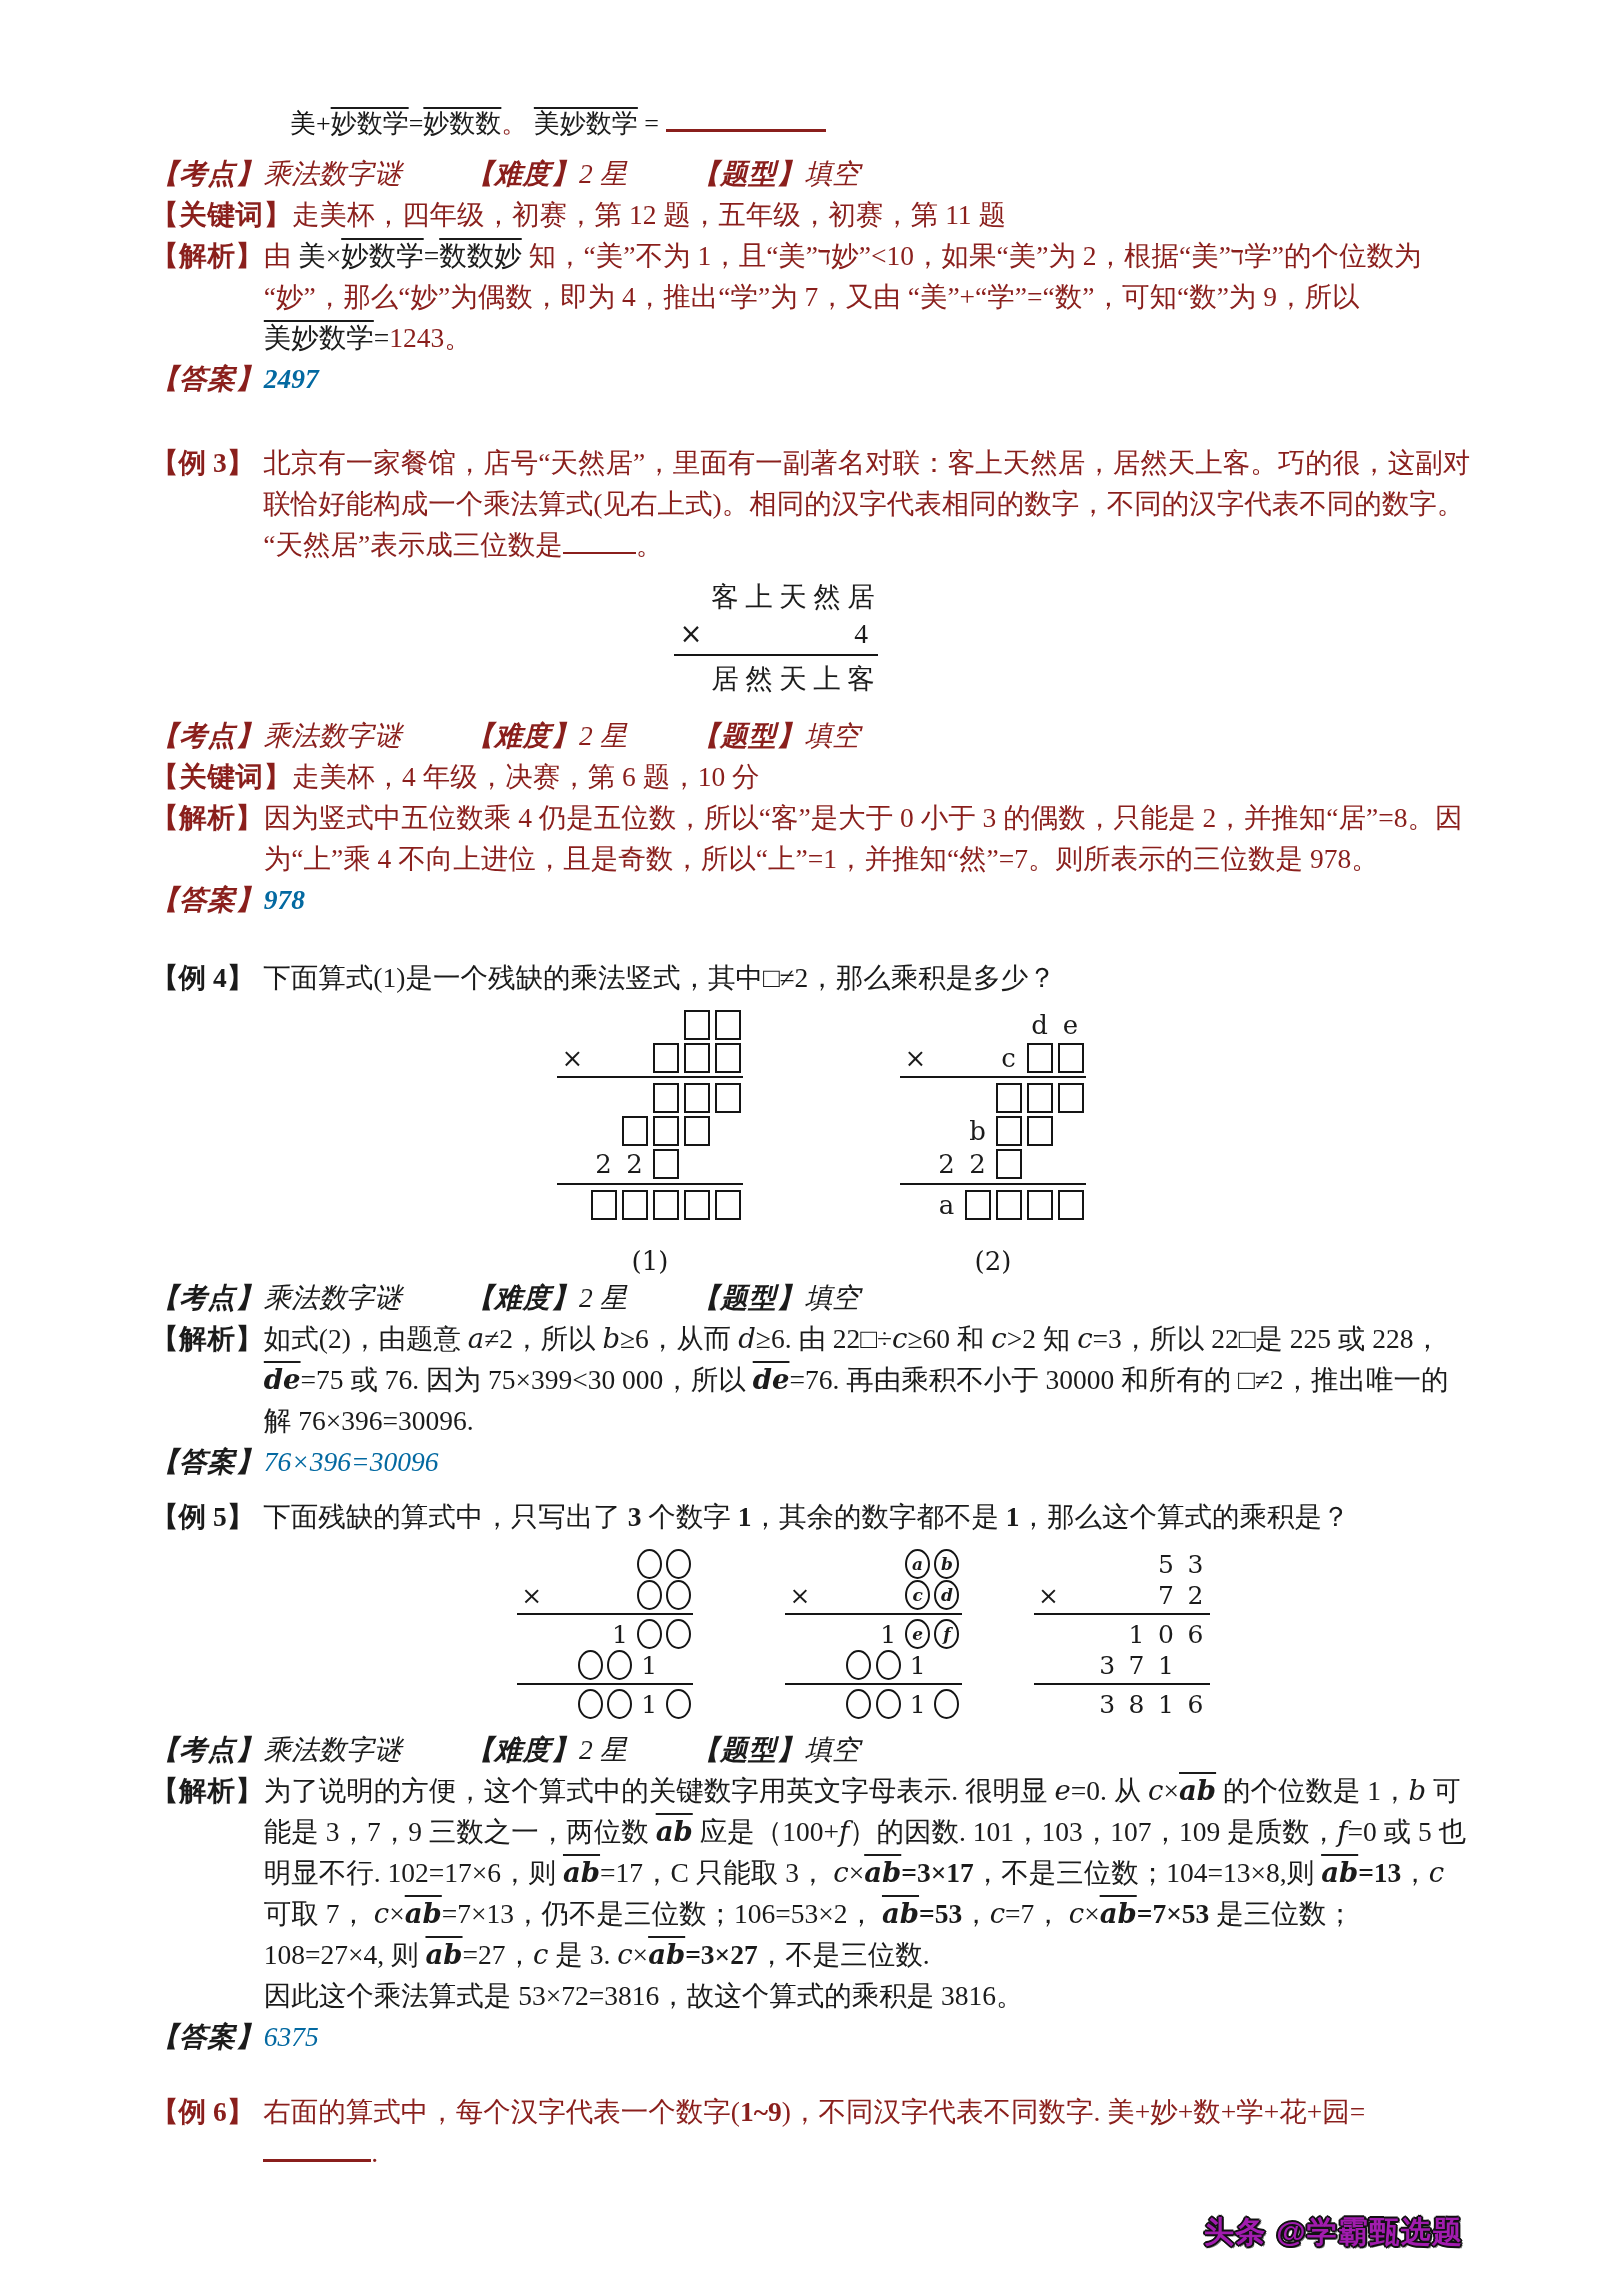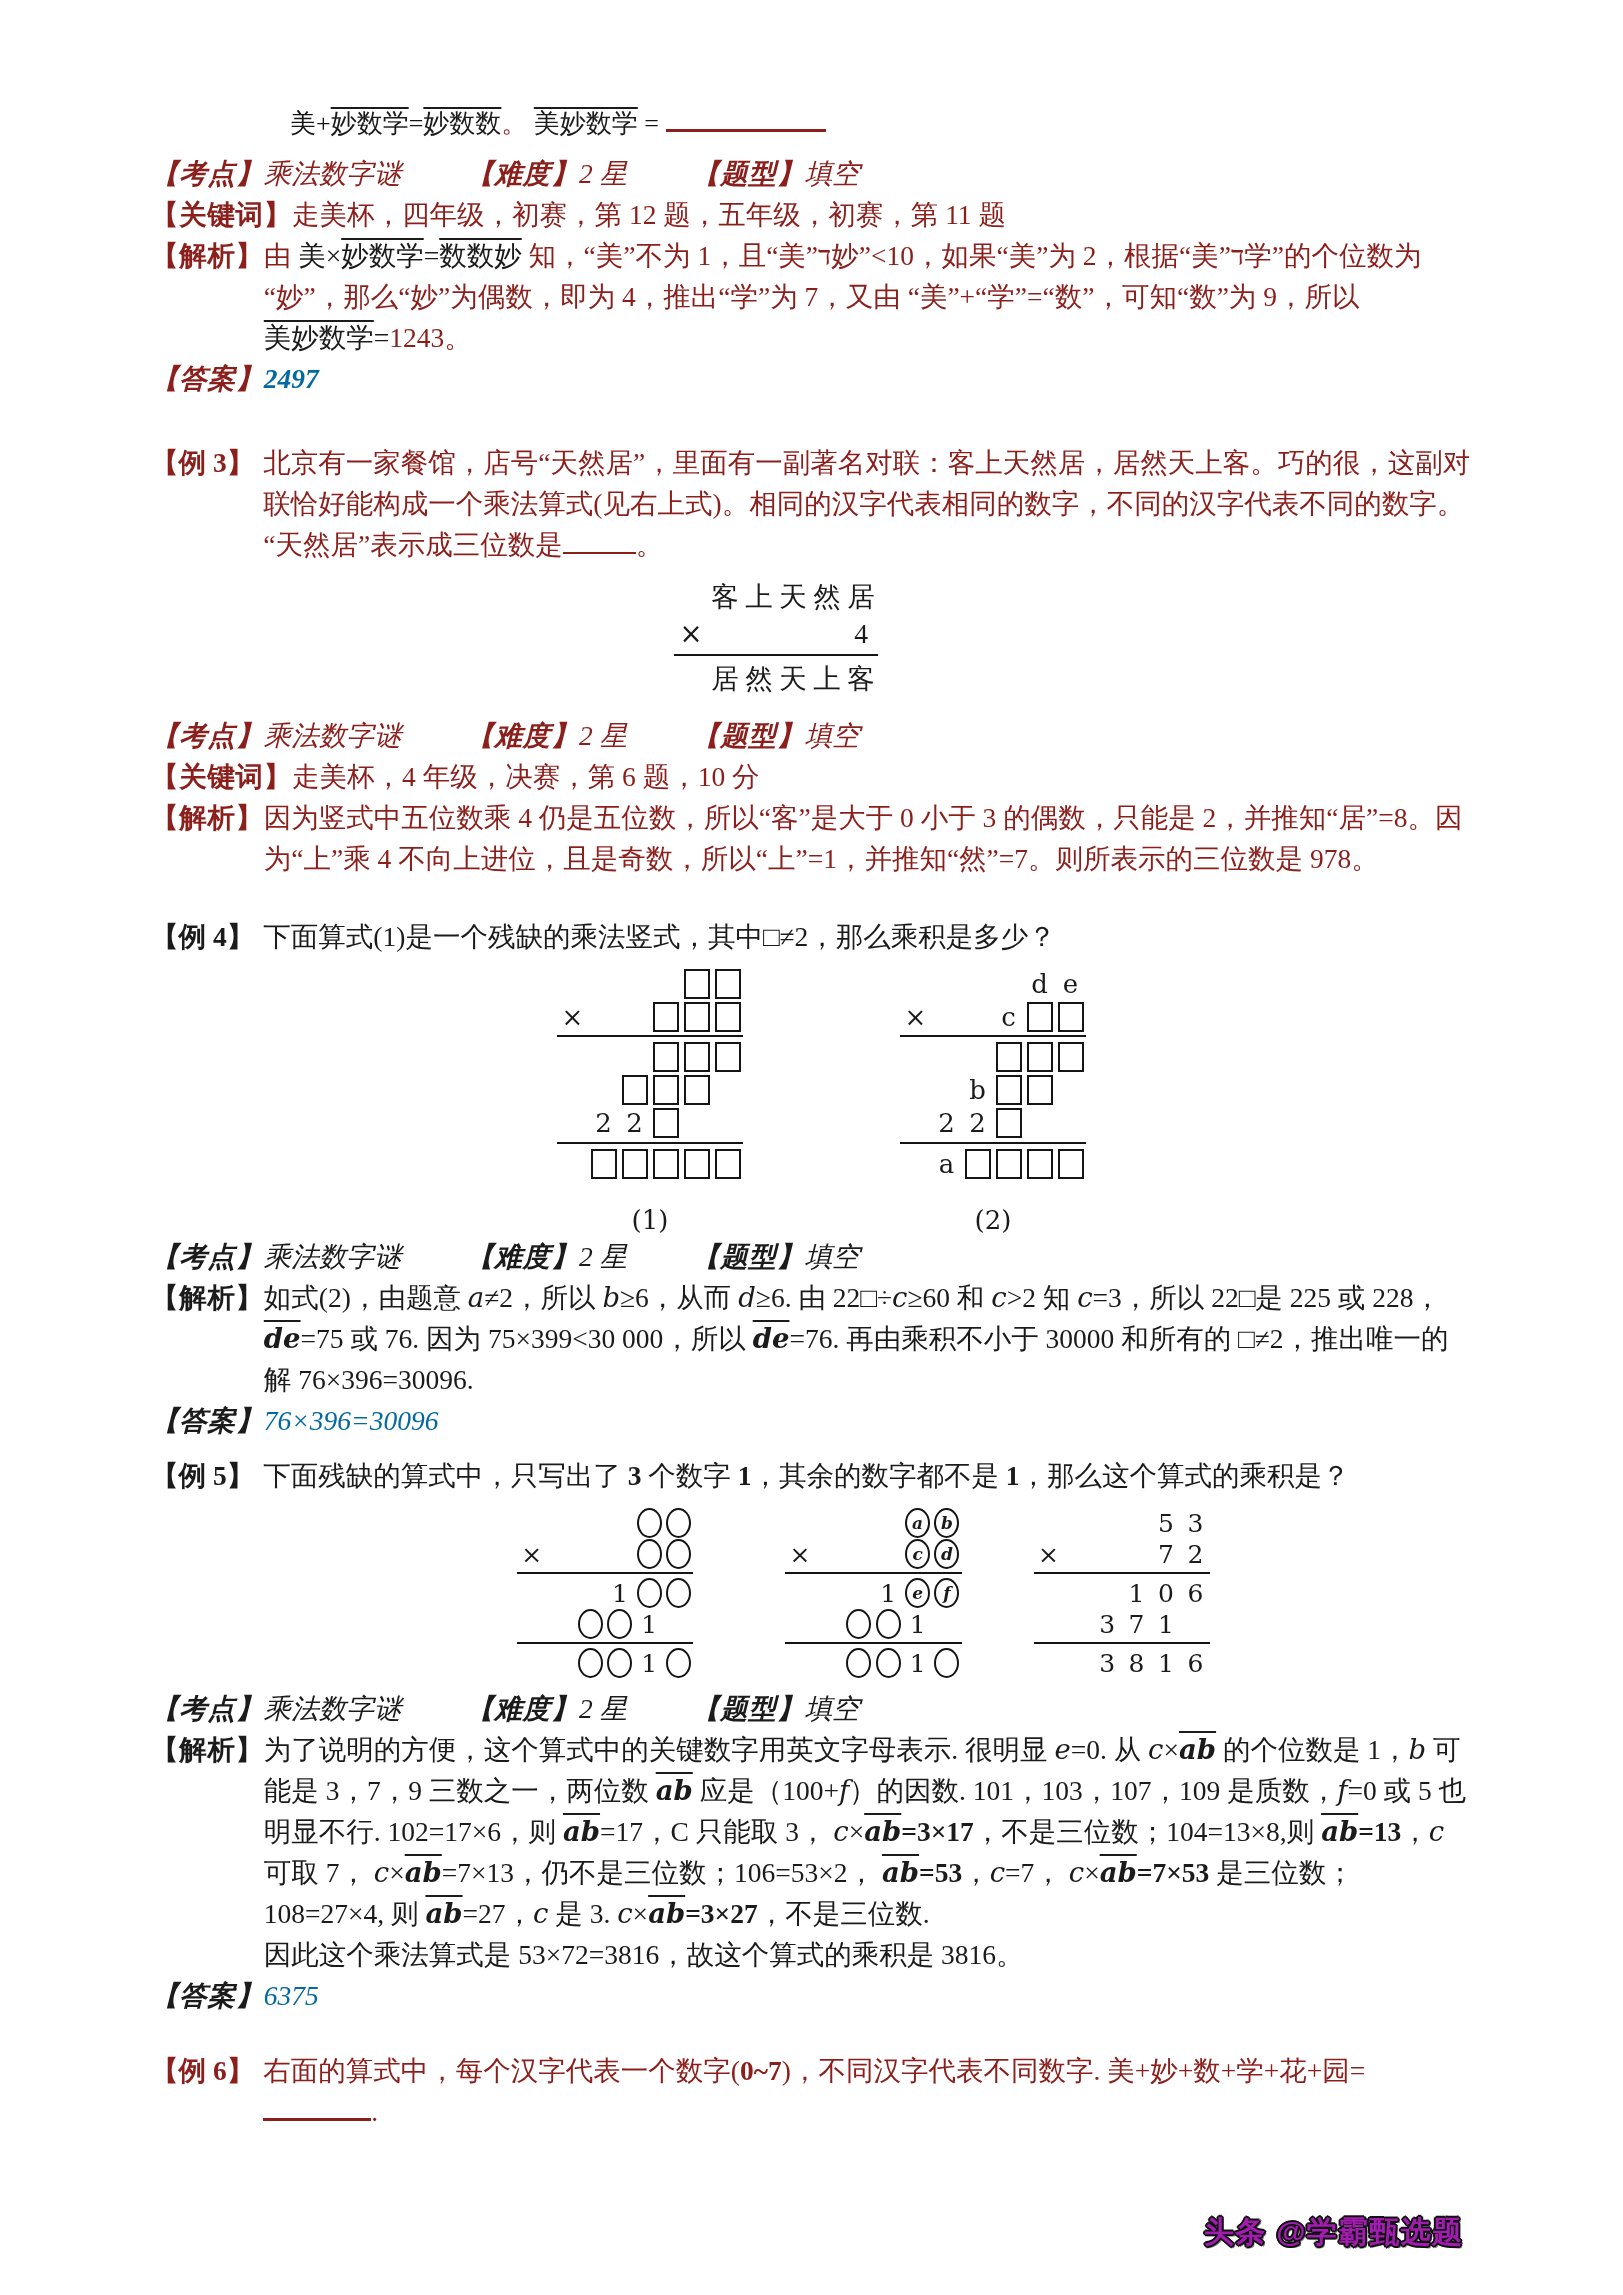--- a/index.html
+++ b/index.html
@@ -135,20 +135,23 @@
         <span class="pair mgap"><span class="lab">【题型】</span><span>填空</span></span>
       </div>
       <div class="para maroon">
         <span class="lab">【关键词】</span>
         <div class="pcontent">走美杯，4 年级，决赛，第 6 题，10 分</div>
       </div>
       <div class="para maroon">
         <span class="lab">【解析】</span>
         <div class="pcontent"><span>因为竖式中五位数乘 4 仍是五位数，所以“客”是大于 0 小于 3 的偶数，只能是 2，并推知“居”=8。因为“上”乘 4 不向上进位，且是奇数，所以“上”=1，并推知“然”=7。则所表示的三位数是 978。</span></div>
       </div>
+      <div class="row">
+        <span class="lab maroon">【答案】</span><span class="ansval">978</span>
+      </div>
     </section>
 
     <section class="sec ex4 ink">
       <div class="para">
         <span class="exlab">【例 4】</span>
         <div class="pcontent"><span>下面算式(1)是一个残缺的乘法竖式，其中□≠2，那么乘积是多少？</span></div>
       </div>
       <div class="figrow">
         <div class="figcol">
           <div class="dg dg4"><div class="dgrow">
@@ -508,21 +511,21 @@
         <div class="pcontent"><span>为了说明的方便，这个算式中的关键数字用英文字母表示. 很明显 </span><span class="i">e</span><span>=0. 从 </span><span class="i">c</span><span>×</span><span class="ovi">ab</span><span> 的个位数是 1，</span><span class="i">b</span><span> 可能是 3，7，9 三数之一，两位数 </span><span class="ovi">ab</span><span> 应是（100+</span><span class="i">f</span><span>）的因数. 101，103，107，109 是质数，</span><span class="i">f</span><span>=0 或 5 也明显不行. 102=17×6，则 </span><span class="ovi">ab</span><span>=17，C 只能取 3， </span><span class="i">c</span><span>×</span><span class="ovi">ab</span><span class="b">=3×17</span><span>，不是三位数；104=13×8,则 </span><span class="ovi">ab</span><span class="b">=13</span><span>，</span><span class="i">c</span><span> 可取 7， </span><span class="i">c</span><span>×</span><span class="ovi">ab</span><span>=7×13，仍不是三位数；106=53×2， </span><span class="ovi">ab</span><span class="b">=53</span><span>，</span><span class="i">c</span><span>=7， </span><span class="i">c</span><span>×</span><span class="ovi">ab</span><span class="b">=7×53</span><span> 是三位数；108=27×4, 则 </span><span class="ovi">ab</span><span>=27，</span><span class="i">c</span><span> 是 3. </span><span class="i">c</span><span>×</span><span class="ovi">ab</span><span class="b">=3×27</span><span>，不是三位数.</span><br><span>因此这个乘法算式是 53×72=3816，故这个算式的乘积是 3816。</span></div>
       </div>
       <div class="row">
         <span class="lab">【答案】</span><span class="ansval plain">6375</span>
       </div>
     </section>
 
     <section class="sec ex6">
       <div class="para maroon">
         <span class="exlab">【例 6】</span>
-        <div class="pcontent"><span>右面的算式中，每个汉字代表一个数字(</span><span class="b">0~7</span><span>)，不同汉字代表不同数字. 美+妙+数+学+花+园=</span><span class="blk blankw2"></span><span>.</span></div>
+        <div class="pcontent"><span>右面的算式中，每个汉字代表一个数字(</span><span class="b">1~9</span><span>)，不同汉字代表不同数字. 美+妙+数+学+花+园=</span><span class="blk blankw2"></span><span>.</span></div>
       </div>
     </section>
 
   </div>
 
   <div class="footer">头条 @学霸甄选题</div>
 </main>
 
 
 </body></html>

